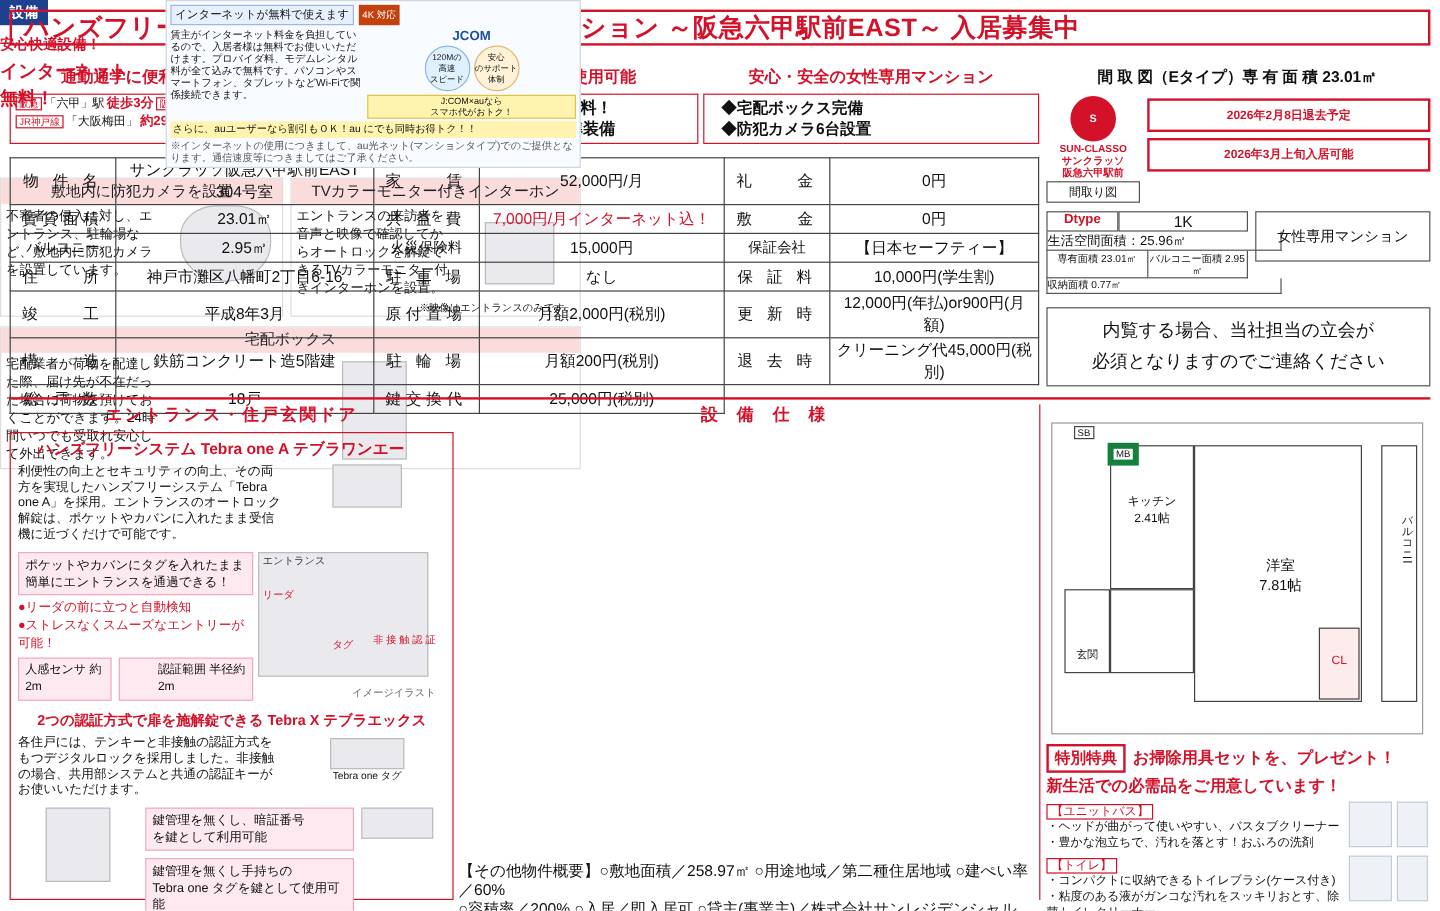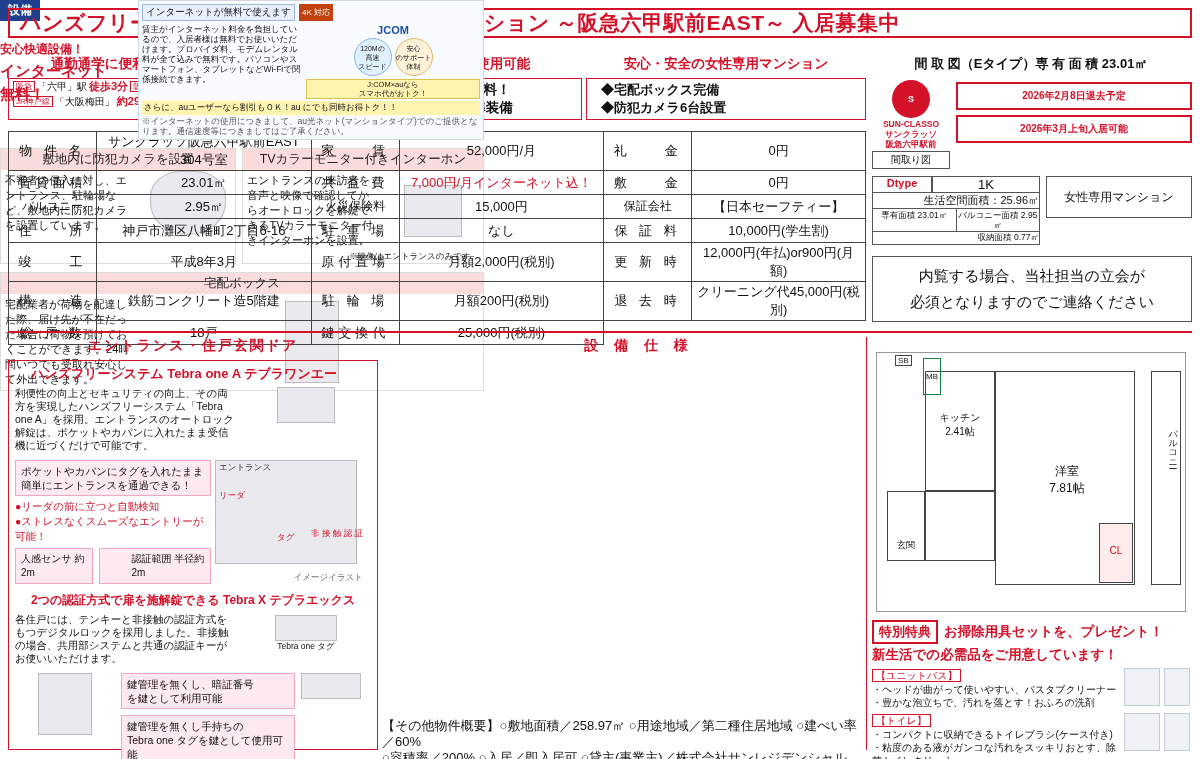--- a/index.html
+++ b/index.html
@@ -55,21 +55,21 @@
   .notice { position:absolute; border:2px solid #d3122a; color:#d3122a; font-weight:bold;
             display:flex; align-items:center; justify-content:center; font-size:10px; }
   .n1 { left:956px; top:82px; width:236px; height:28px; }
   .n2 { left:956px; top:115px; width:236px; height:28px; }
 
   .typebox { position:absolute; left:872px; top:176px; width:168px; height:64px; }
   .typerow { display:flex; }
   .tcell { border:1px solid #555; font-size:11px; text-align:center; }
   .dtype { width:60px; color:#d3122a; font-weight:bold; }
   .k1 { width:108px; font-size:13px; }
-  .area-l { width:168px; font-size:11px; text-align:right; border:1px solid #555; border-top:none; }
+  .area-l { width:196px; font-size:11px; text-align:left; border:1px solid #555; border-top:none; }
   .area-split { display:flex; border:1px solid #555; border-top:none; }
   .area-split div { flex:1; font-size:8.5px; text-align:center; padding:1px 0; line-height:10px;}
   .area-split div:first-child { border-right:1px solid #555; }
   .wbox { position:absolute; left:1046px; top:176px; width:146px; height:42px; border:1px solid #555;
           display:flex; align-items:center; justify-content:center; font-size:12px; }
   .contact { position:absolute; left:872px; top:256px; width:320px; height:66px; border:1px solid #555;
              display:flex; align-items:center; justify-content:center; text-align:center; font-size:15px; line-height:26px;}
 
   
   .sec-head { position:absolute; top:337px; height:20px; color:#d3122a; font-weight:bold; font-size:14px; text-align:center; }
@@ -295,21 +295,21 @@
       <div style="width:70px;">
         <div class="dev-img" style="width:60px;height:26px;"></div>
       </div>
     </div>
   </div>
 
   <div class="mid-panel">
     <div style="display:flex;gap:18px;">
       <div style="width:120px;">
         <span class="equip-tag">設備</span>
-        <div style="margin-top:20px;">
+        <div style="margin-top:8px;">
           <div class="mid-sub">安心快適設備！</div>
           <div class="mid-sub" style="font-size:15px;margin-top:4px;">インターネット</div>
           <div class="mid-sub" style="font-size:15px;margin-top:4px;">無料！</div>
         </div>
       </div>
       <div style="flex:1;border:1px solid #cfd7e0;background:#f8fbff;padding:3px;position:relative;">
         <div style="display:flex;align-items:center;gap:4px;">
           <div style="background:#e8f0ff;border:1px solid #9fb8e0;font-size:9.5px;padding:1px 3px;">インターネットが無料で使えます</div>
           <div style="background:#c2410c;color:#fff;font-size:8px;padding:3px 3px;">4K 対応</div>
         </div>
@@ -389,21 +389,21 @@
 
     <div class="pr-room" style="left:48px;top:138px;width:70px;height:70px;background:#fff;"></div>
 
     <div class="pr-room" style="left:10px;top:138px;width:38px;height:70px;background:#fff;"></div>
     <div class="pr-lbl" style="left:10px;top:186px;width:38px;font-size:9px;">玄関</div>
 
     <div class="pr-room" style="left:222px;top:170px;width:34px;height:60px;background:#fdecec;"></div>
     <div class="pr-lbl" style="left:224px;top:192px;width:30px;color:#d3122a;font-size:10px;">CL</div>
 
     <div class="pr-lbl" style="left:18px;top:2px;font-size:8px;border:1px solid #444;padding:0 2px;">SB</div>
-    <div class="pr-lbl" style="left:46px;top:5px;font-size:8px;border:1px solid #15803d;padding:13px 2px;">MB</div>
+    <div class="pr-lbl" style="left:46px;top:16px;font-size:8px;border:5px solid #15803d;padding:0 2px;">MB</div>
   </div>
 
   <div class="tokuten">
     <div style="display:flex;align-items:center;gap:6px;">
       <span class="tk-tag">特別特典</span>
       <span class="tk-main">お掃除用具セットを、プレゼント！</span>
     </div>
     <div class="tk-main" style="margin-top:2px;">新生活での必需品をご用意しています！</div>
 
     <div class="tk-row">

